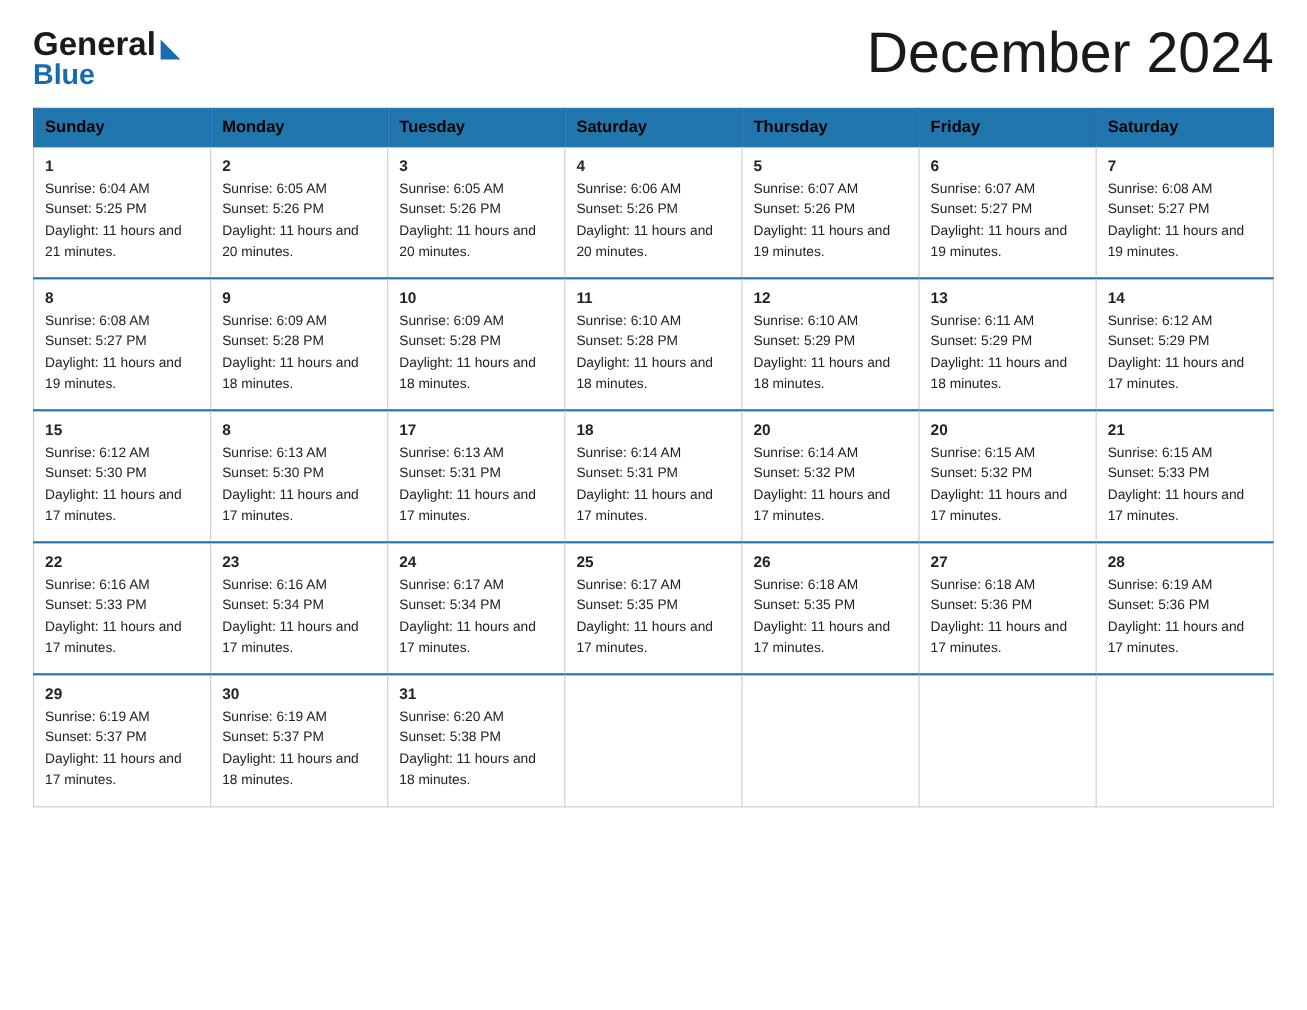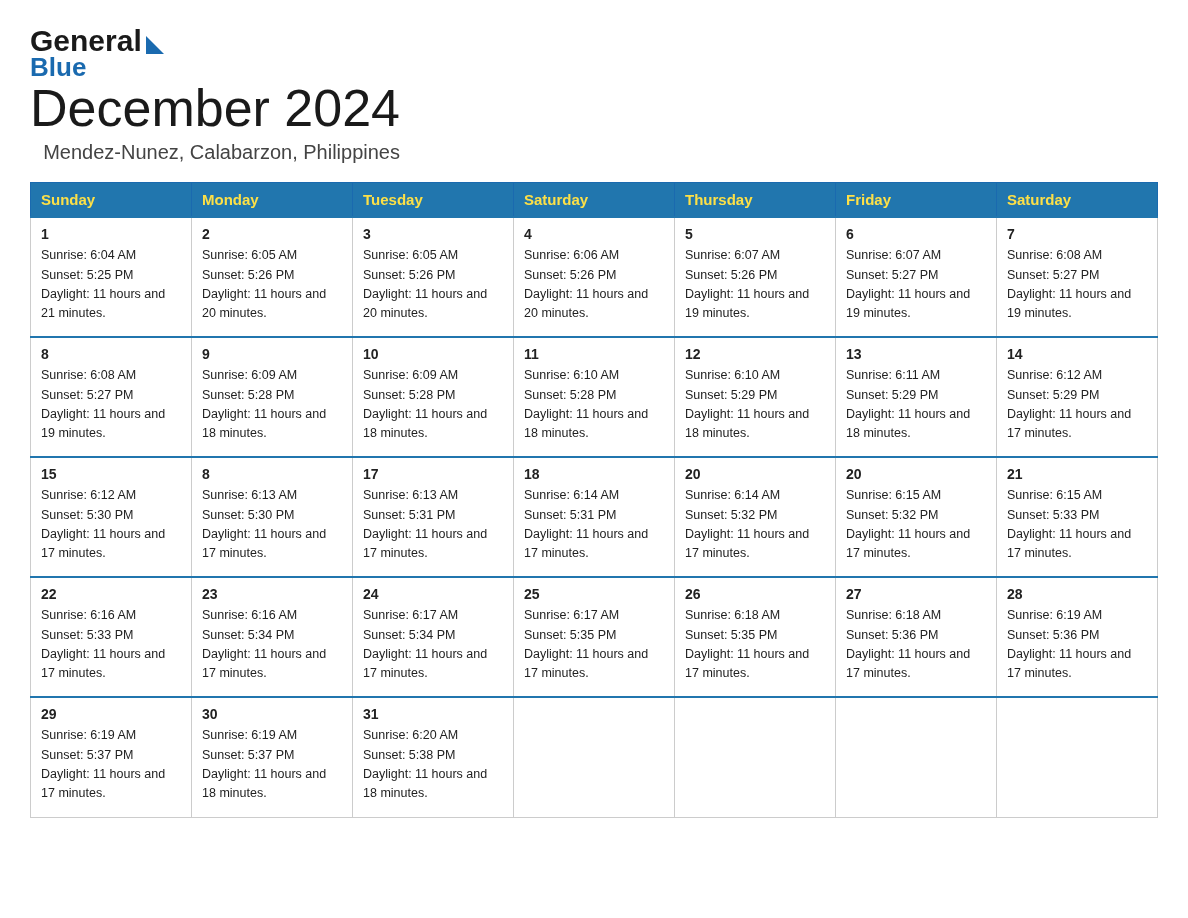--- a/index.html
+++ b/index.html
@@ -9,21 +9,20 @@
       color: #222;
       width: 1188px;
       min-height: 918px;
       padding: 20px 30px 30px 30px;
     }
     .header {
       display: flex;
       justify-content: space-between;
       align-items: flex-start;
       margin-bottom: 18px;
-      flex-direction: column;
     }
     .title-area {
       text-align: right;
     }
     .month-title {
       font-size: 52px;
       font-weight: normal;
       color: #1a1a1a;
       line-height: 1.1;
     }
@@ -32,21 +31,21 @@
       color: #444;
       margin-top: 4px;
     }
     .calendar-table {
       width: 100%;
       border-collapse: collapse;
       table-layout: fixed;
     }
     .calendar-table th {
       background-color: #2176ae;
-      color: #fde047;
+      color: #000000;
       padding: 8px 10px;
       font-size: 15px;
       font-weight: bold;
       text-align: left;
       border: 1px solid #1a6aaf;
     }
     .calendar-table td {
       vertical-align: top;
       padding: 8px 10px;
       border: 1px solid #ccc;
@@ -113,21 +112,20 @@
     <div class="logo-row1">
       <span>General</span>
       <span class="triangle-icon"></span>
     </div>
     <div class="logo-row2">
       <span>Blue</span>
     </div>
   </div>
   <div class="title-area">
     <div class="month-title">December 2024</div>
-    <div class="location">Mendez-Nunez, Calabarzon, Philippines</div>
   </div>
 </div>
 
 <table class="calendar-table">
   <thead>
     <tr>
     <th>Sunday</th>
         <th>Monday</th>
         <th>Tuesday</th>
         <th>Saturday</th>

